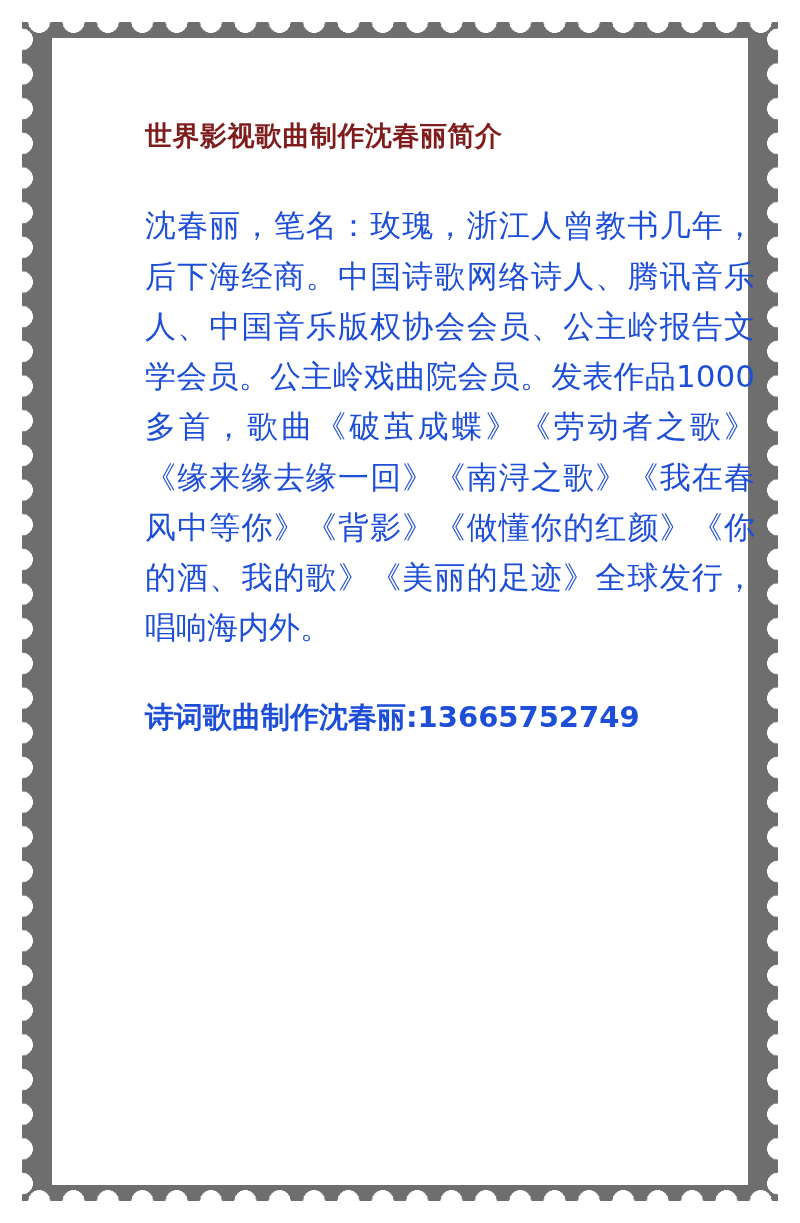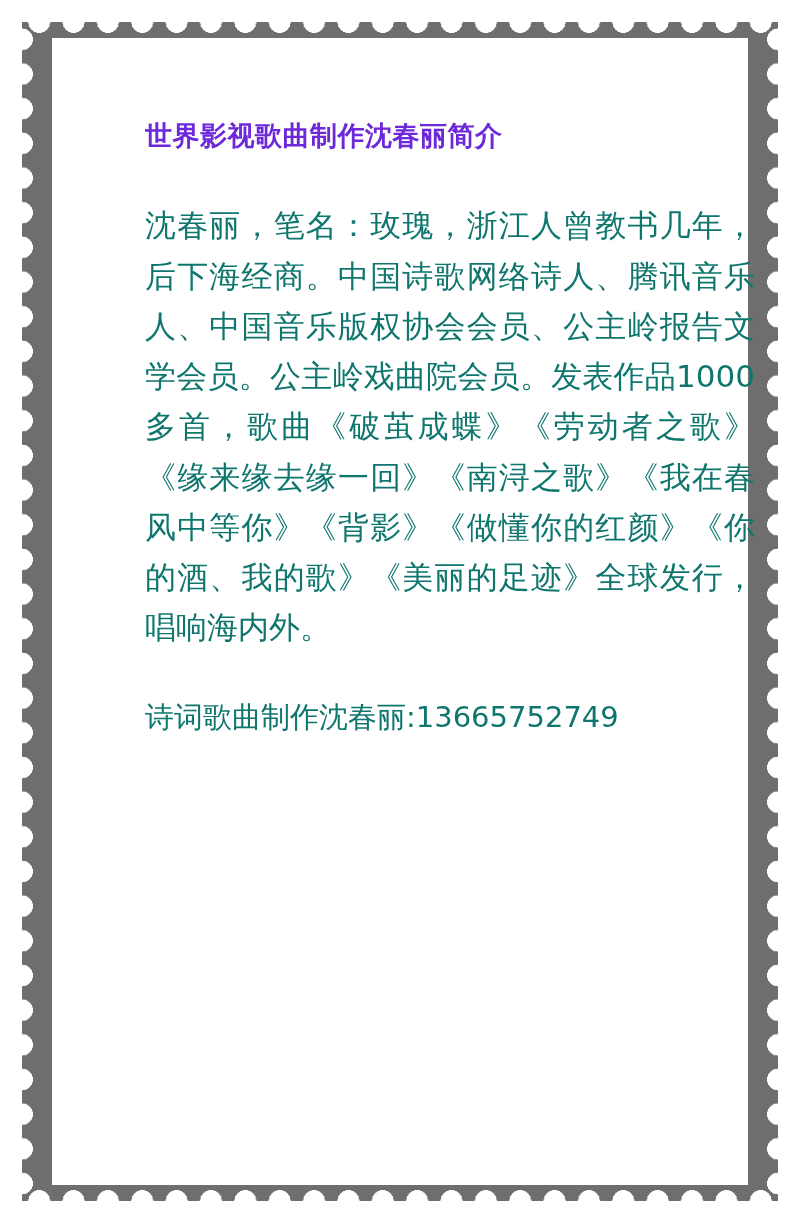--- a/index.html
+++ b/index.html
@@ -53,43 +53,43 @@
   .content {
     position: absolute;
     left: 93px;
     top: 80px;
     width: 610px;
   }
 
   .doc-title {
     font-size: 27px;
     font-weight: bold;
-    color: #6d28d9;
+    color: #7f1d1d;
     line-height: 1.35;
     letter-spacing: 0.5px;
     margin: 0 0 46px 0;
     white-space: nowrap;
   }
 
   .para {
     font-size: 31px;
-    color: #0f766e;
+    color: #1d4ed8;
     line-height: 1.62;
     margin: 12px 0 34px 0;
     text-align: justify;
     text-justify: inter-ideograph;
     letter-spacing: 0px;
   }
 
   .para:last-child {
     margin-bottom: 0;
   }
 
   .para.contact {
-    font-weight: normal;
+    font-weight: bold;
     font-size: 29px;
     margin-top: 42px;
     white-space: nowrap;
   }
 </style>
 </head>
 <body>
 
 <div class="page">
 

